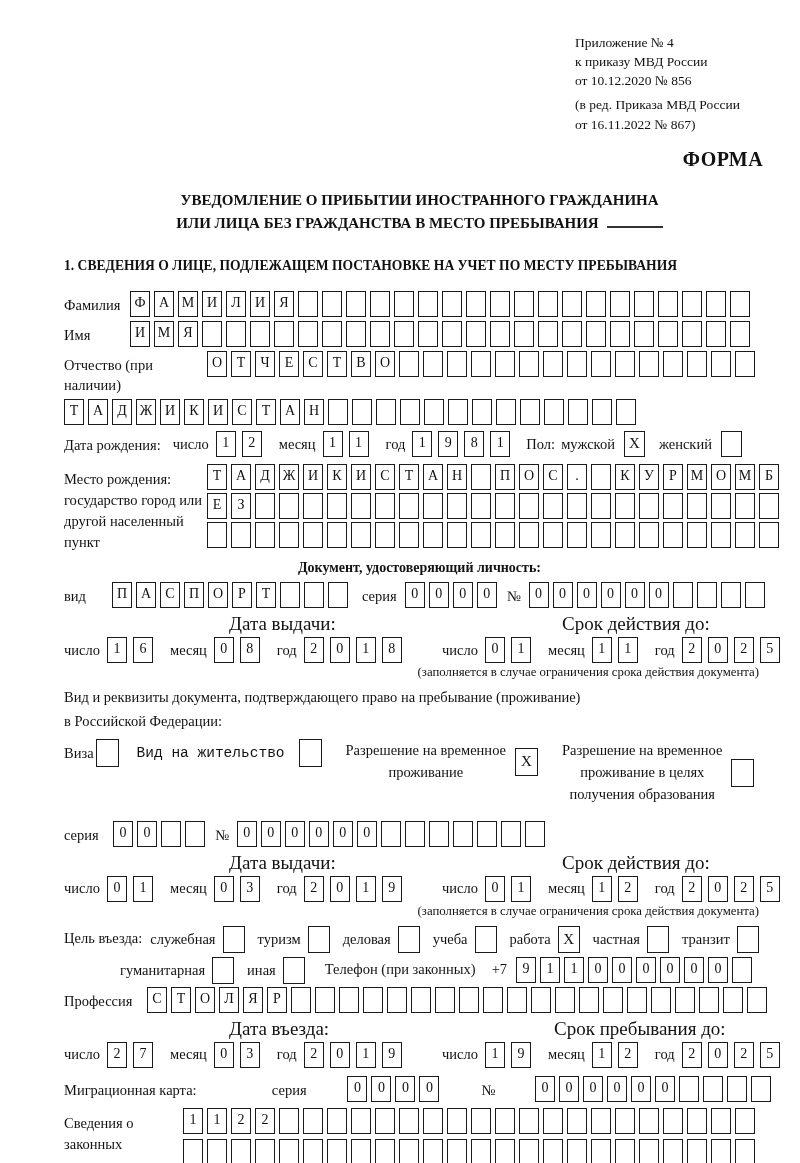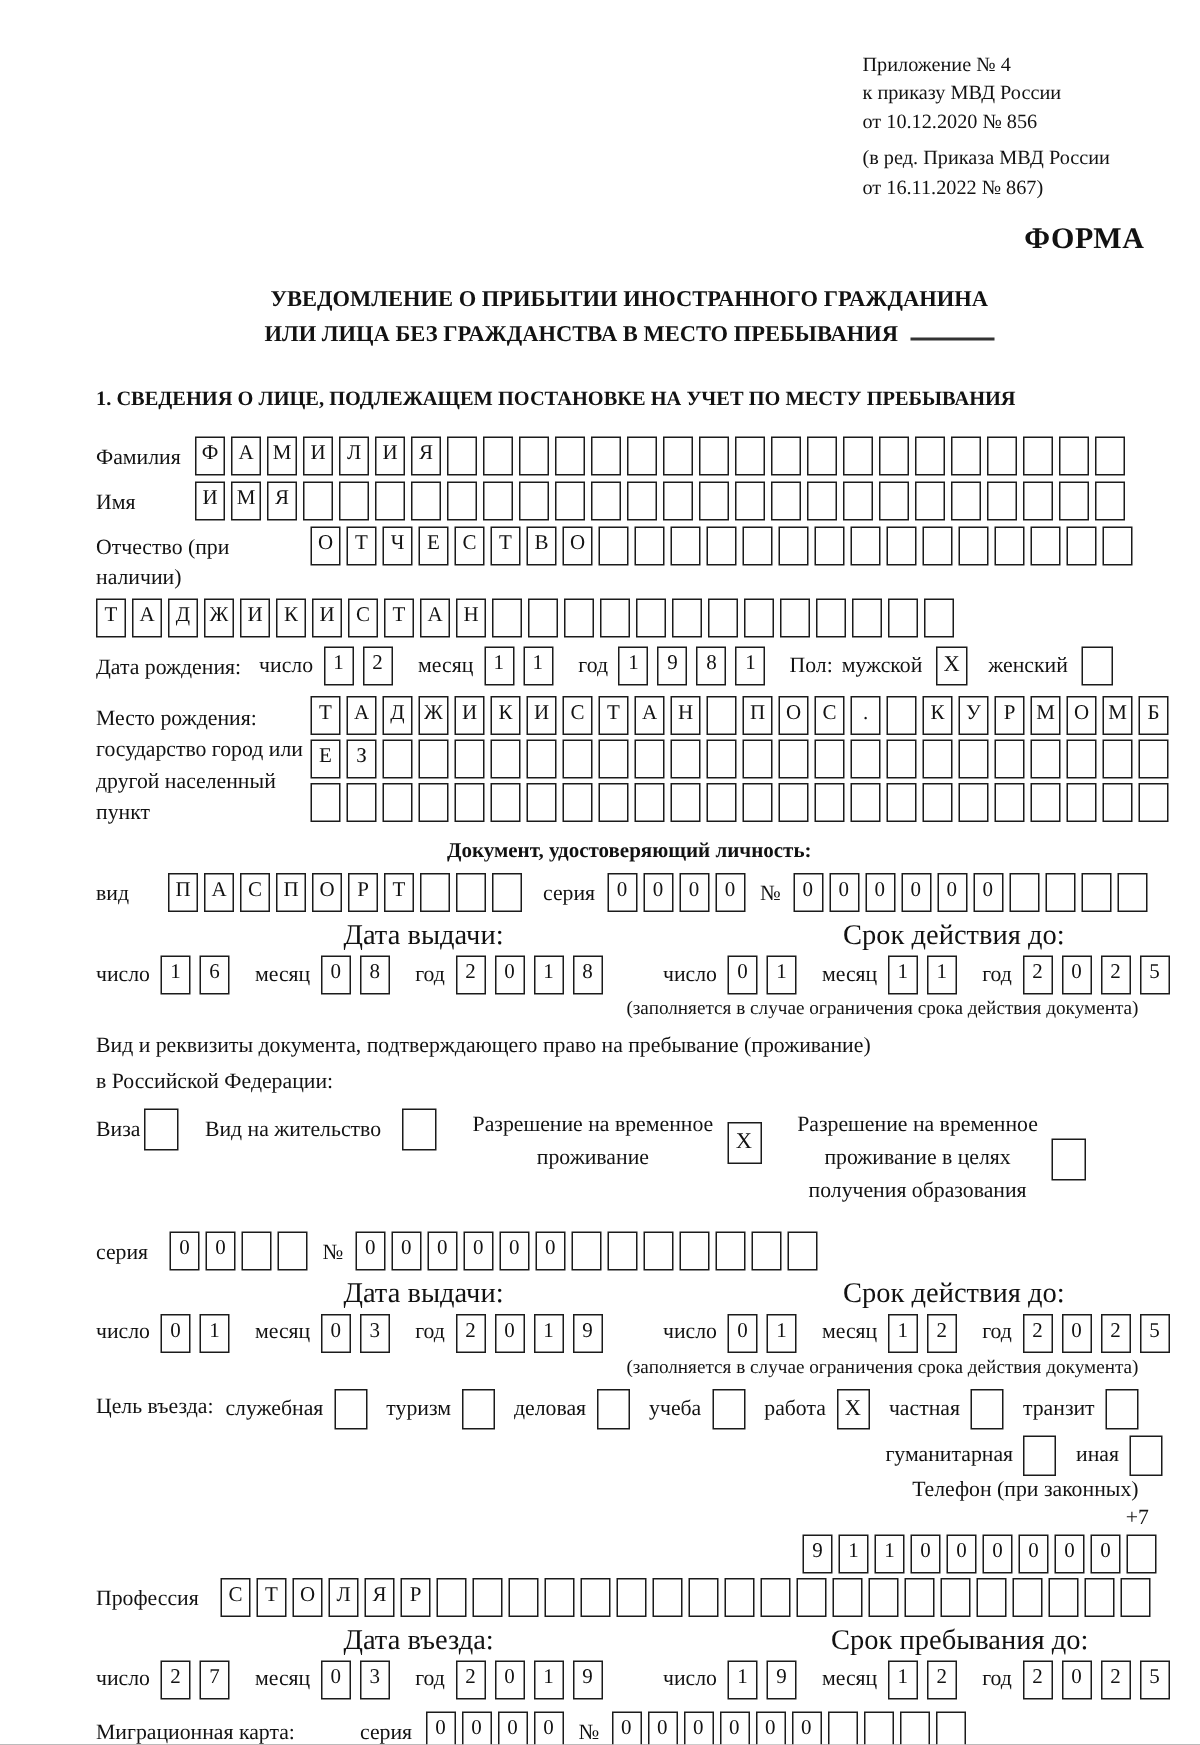--- a/index.html
+++ b/index.html
@@ -63,21 +63,21 @@
   .options-row { display:flex; align-items:flex-start; margin:8px 0 15px; }
   .opt { display:flex; align-items:center; }
   .opt + .opt { margin-left:24px; }
   .opt-lbl { font-size:14.5px; text-align:center; white-space:pre-line; line-height:1.5; margin-right:9px; padding-top:2px; }
   .opt .checkbox { margin-top:1px; }
 
   .ck-item { display:inline-flex; align-items:center; margin-right:13px; }
   .ck-item:last-child { margin-right:0; }
   .ck-lbl { font-size:14.5px; margin-right:7px; }
   .ck-row { display:flex; align-items:center; padding-top:0; }
-  .purpose2 { margin-left:56px; align-items:flex-end; margin-top:3px; margin-bottom:3px;flex-direction:column; }
+  .purpose2 { margin-left:56px; align-items:center; margin-top:3px; margin-bottom:3px; }
   .phone-lbl { margin:0 16px 0 20px; padding-top:0; }
   .phone-prefix { margin-right:9px; padding-top:0; }
   .mr8 { margin:0 8px 0 10px; }
   .mr8b { margin:0 8px 0 6px; }
 </style>
 </head>
 <body>
 
 <div class="page">
 
@@ -424,21 +424,21 @@
 
   <div class="plain intro1">Вид и реквизиты документа, подтверждающего право на пребывание (проживание)</div>
   <div class="plain">в Российской Федерации:</div>
 
   <div class="options-row">
     <span class="opt" style="margin-right:-6px;">
       <span class="opt-lbl" style="margin-right:2px;">Виза</span>
       <span class="checkbox"></span>
     </span>
     <span class="opt">
-      <span class="opt-lbl" style="margin-right:14px;">Вид на жительство</span>
+      <span class="opt-lbl" style="margin-right:14px;font-family:Liberation Mono, monospace;">Вид на жительство</span>
       <span class="checkbox"></span>
     </span>
     <span class="opt">
       <span class="opt-lbl">Разрешение на временное
 проживание</span>
       <span class="checkbox">X</span>
     </span>
     <span class="opt">
       <span class="opt-lbl">Разрешение на временное
 проживание в целях
@@ -654,21 +654,21 @@
             <span class="dg-lbl">год</span>
             <span class="cbox">2</span>
             <span class="cbox">0</span>
             <span class="cbox">2</span>
             <span class="cbox">5</span>
           </span>
         </div>
     </div>
   </div>
 
-  <div class="frow" style="margin-top:8px;">
+  <div class="frow" style="margin-top:8px;justify-content:space-between;">
     <span class="lbl w176">Миграционная карта:</span>
     <span class="lbl" style="margin-right:9px;">серия</span>
     <span class="boxes">
         <span class="cbox">0</span>
         <span class="cbox">0</span>
         <span class="cbox">0</span>
         <span class="cbox">0</span>
       </span>
     <span class="lbl mr8b">№</span>
     <span class="boxes">

